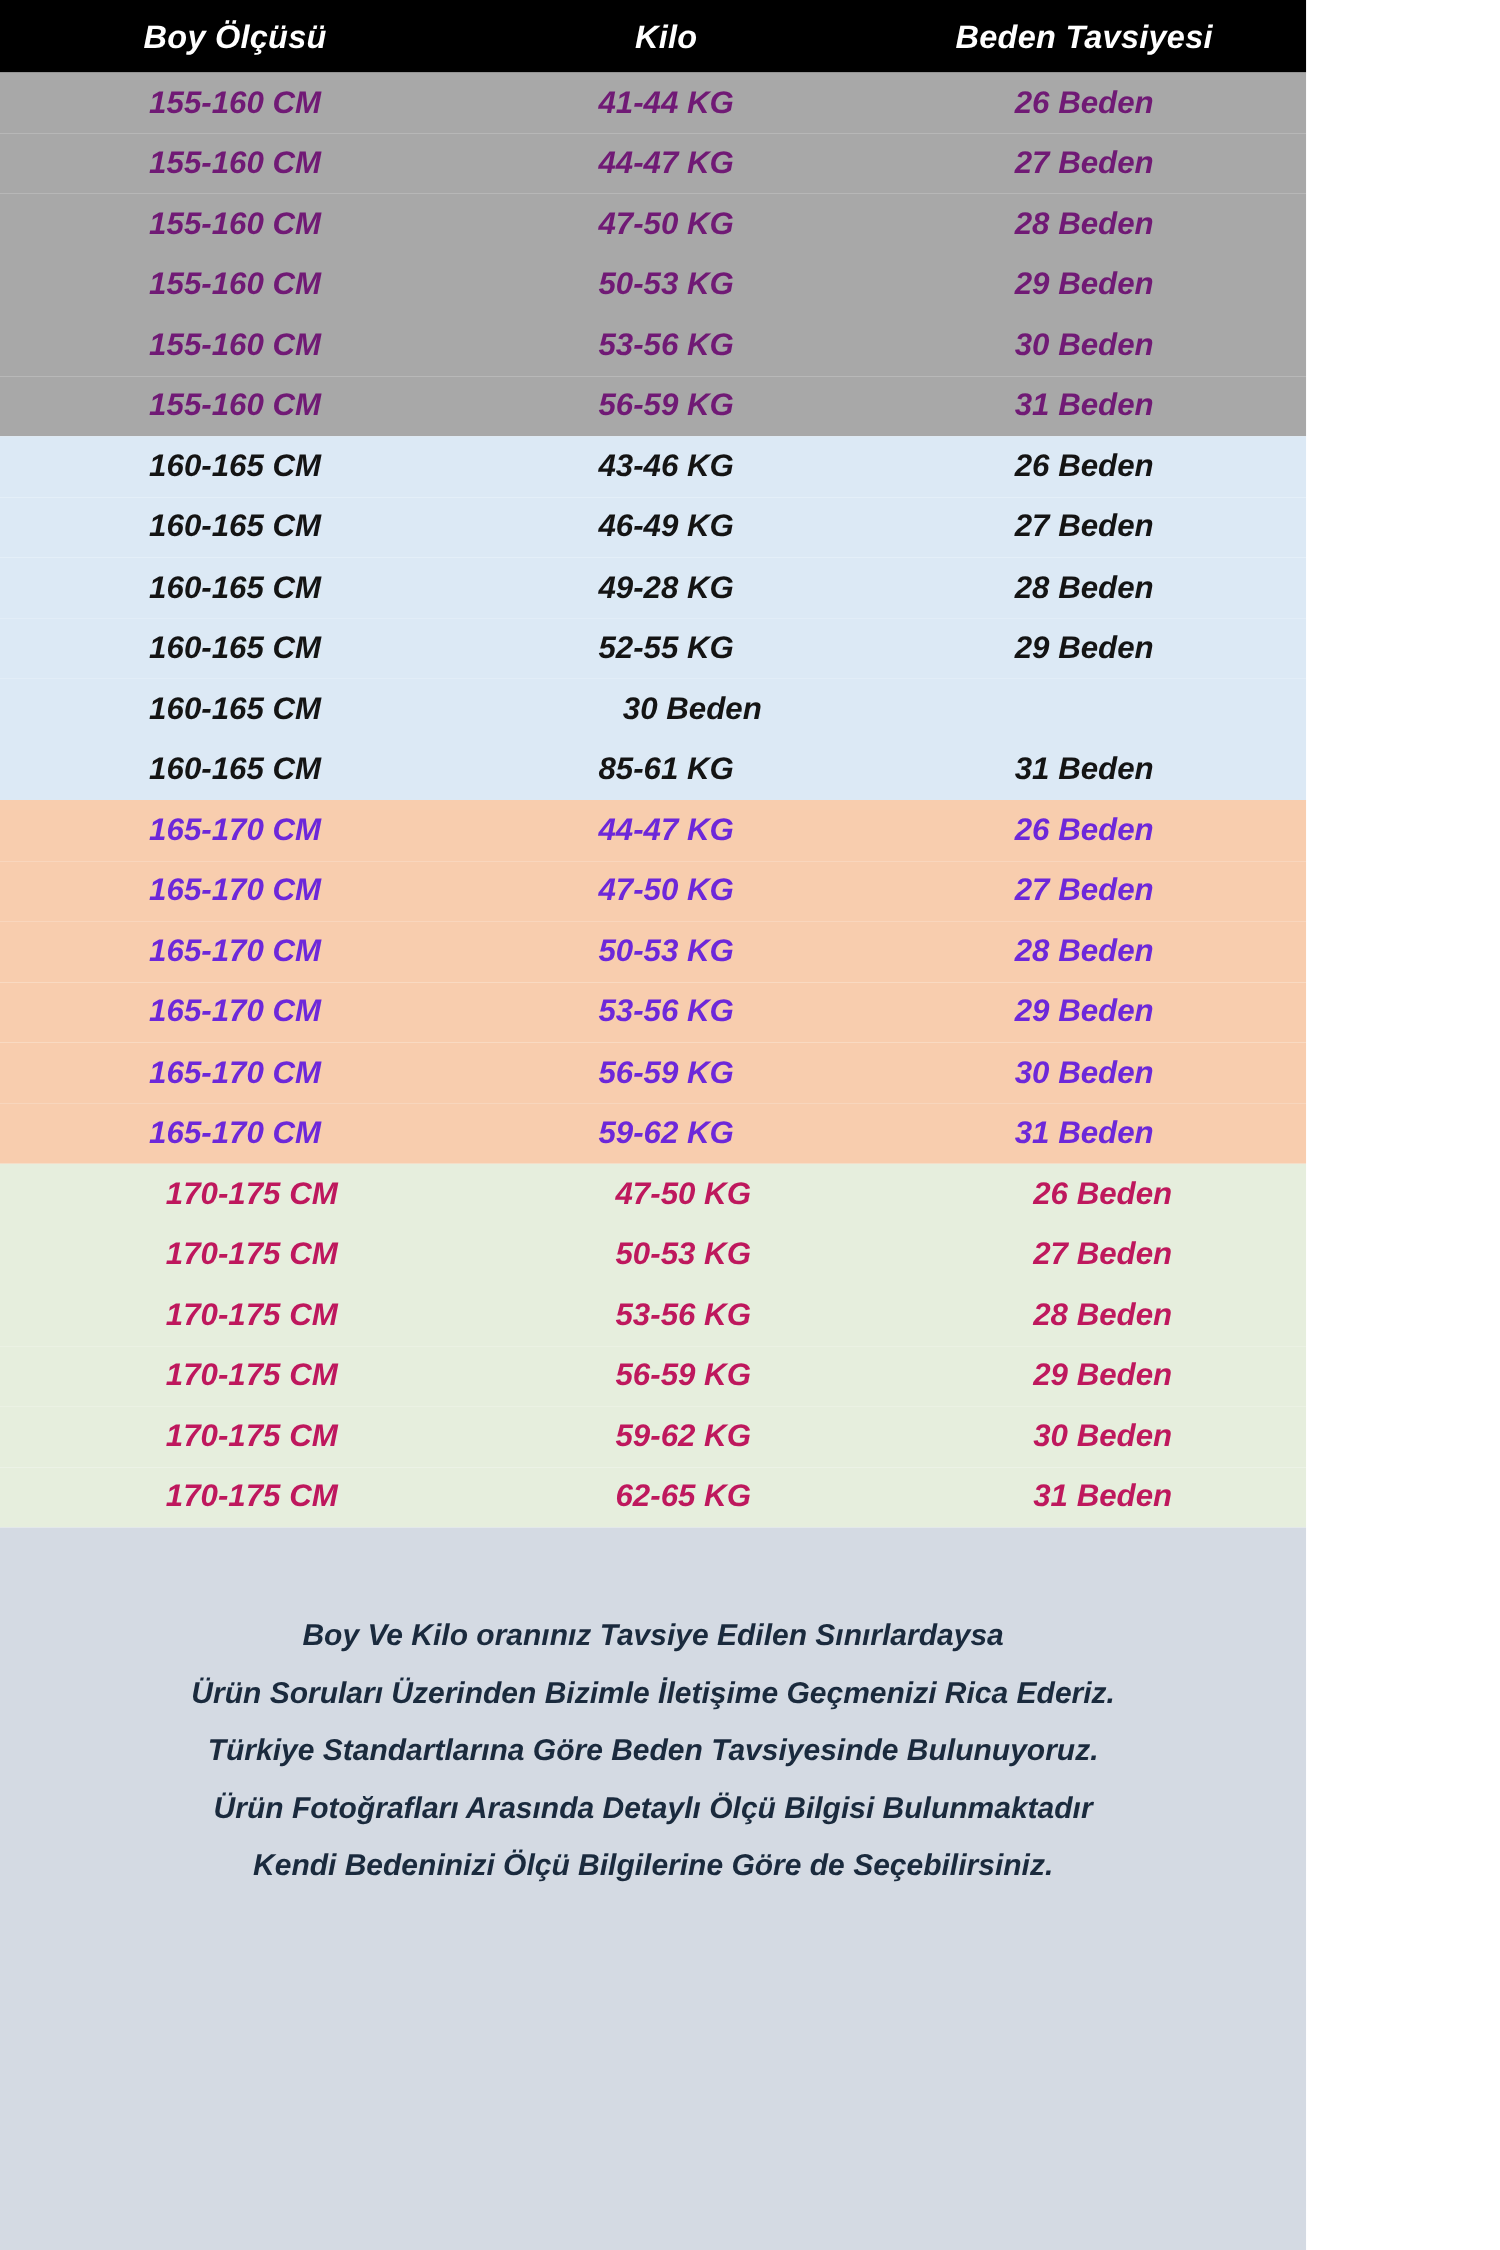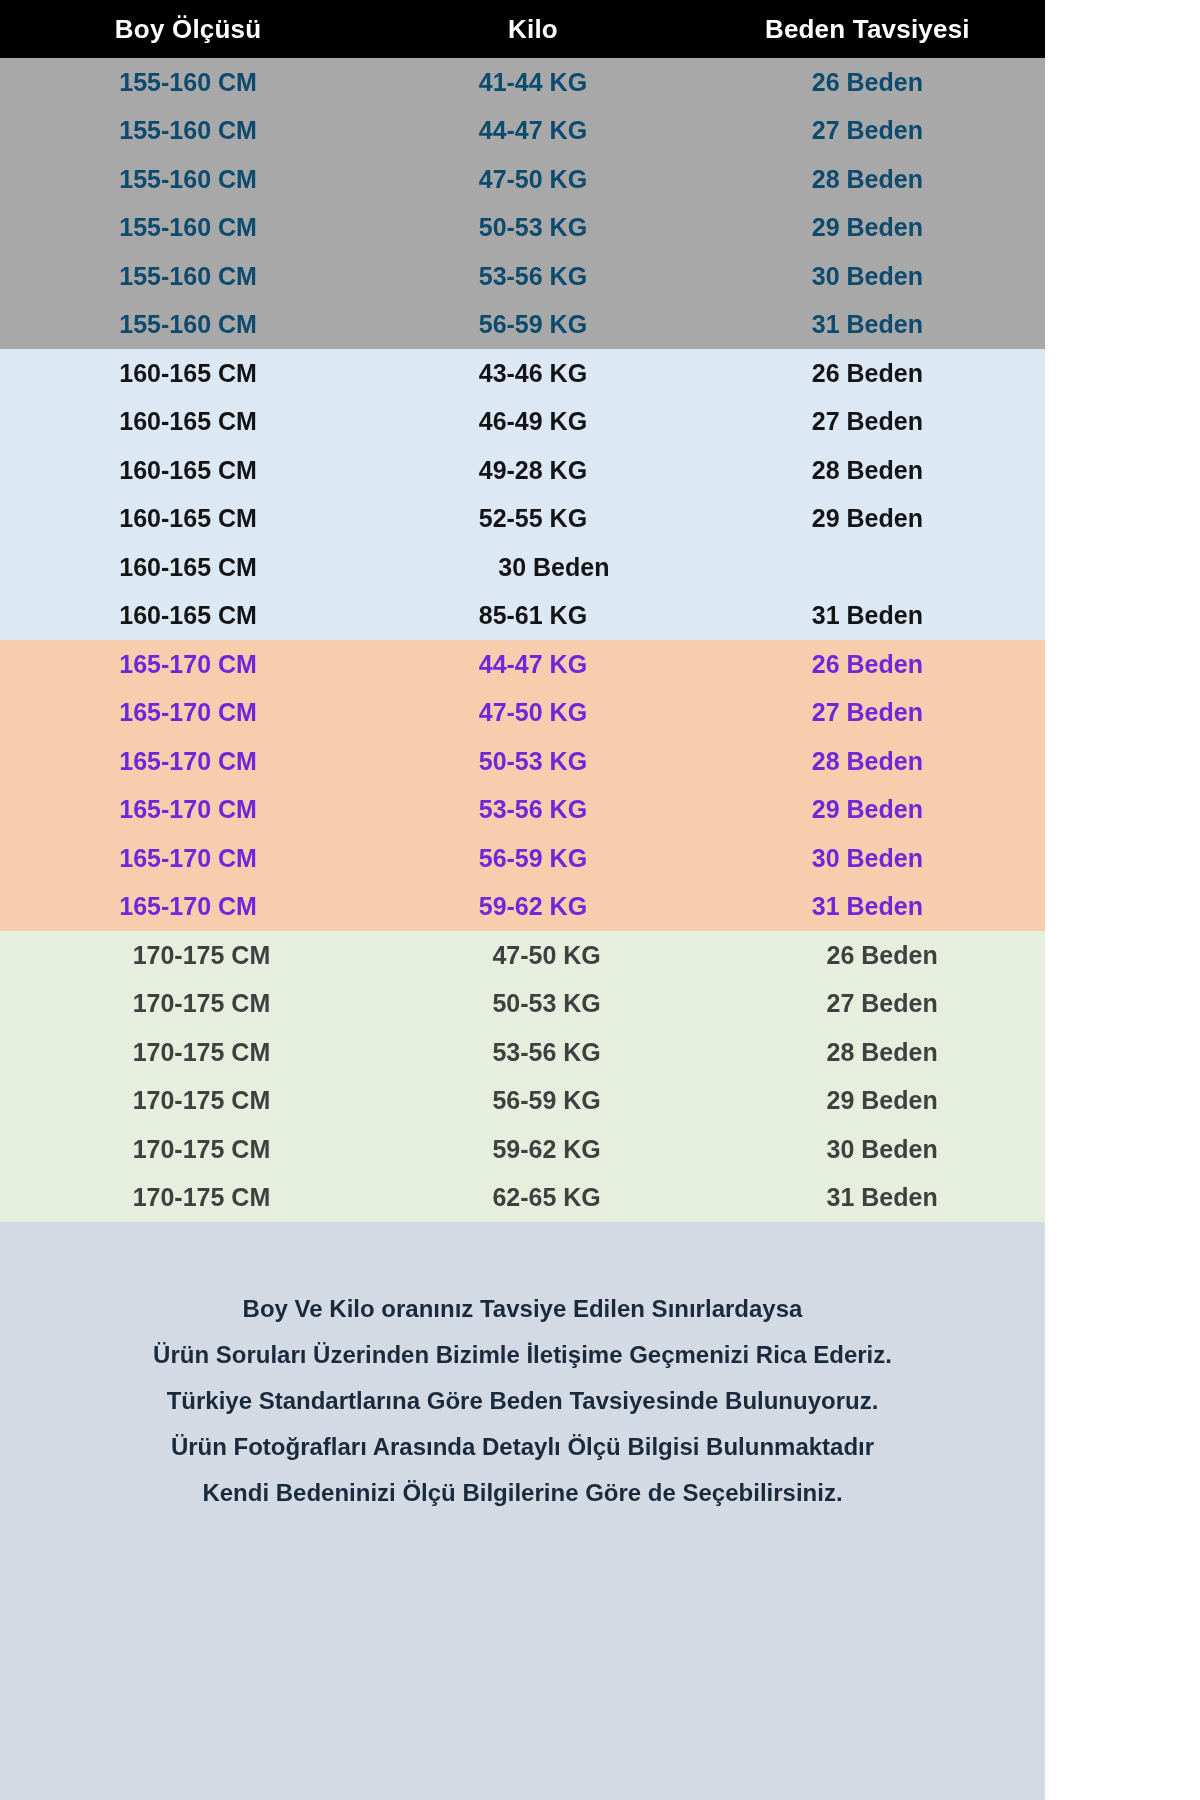--- a/index.html
+++ b/index.html
@@ -11,20 +11,21 @@
     width: 1200px;
     height: 1800px;
     overflow: hidden;
     font-family: "Liberation Sans", sans-serif;
   }
   .chart-wrap {
     width: 1163px;
     height: 1800px;
     position: relative;
     background: #ffffff;
+    font-style: italic;
   }
   
   .table-header {
     height: 58px;
     background: #000000;
     display: flex;
     align-items: center;
     width: 100%;
   }
   .th {
@@ -51,24 +52,24 @@
     font-size: 25px;
     color: #1d1d1d;
     text-align: center;
     white-space: nowrap;
   }
   .grp-gray  { background: #a8a8a8; }
   .grp-blue  { background: #dce9f5; }
   .grp-peach { background: #f8cdae; }
   .grp-green { background: #e6eedd; }
 
-  .grp-gray .td  { color: #0c4a6e; text-align: center; }
+  .grp-gray .td  { color: #701a75; text-align: center; }
   .grp-blue .td  { color: #141414; }
   .grp-peach .td { color: #6d28d9; }
-  .grp-green .td { color: #404040; margin-left: 29px; }
+  .grp-green .td { color: #be185d; margin-left: 29px; }
 
   
   .footer-note {
     background: #d4dae3;
     width: 100%;
     padding-top: 64px;
     padding-bottom: 40px;
     box-sizing: border-box;
   }
   .note-line {

